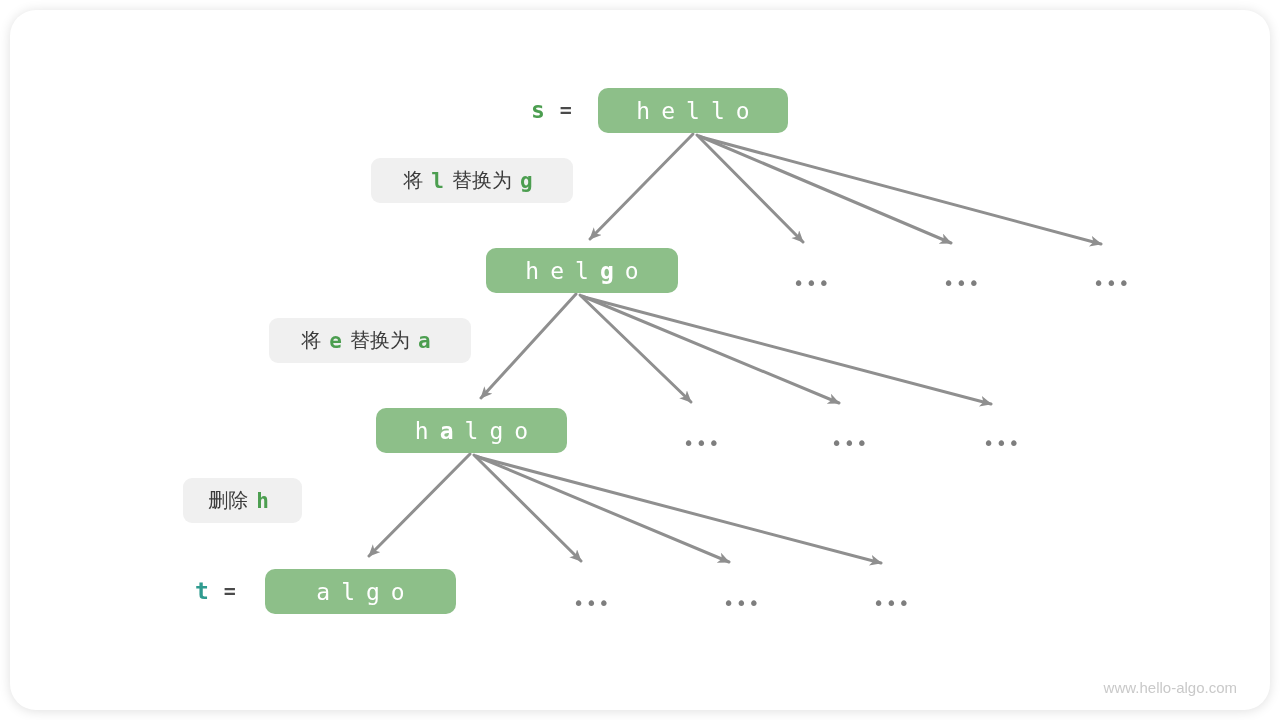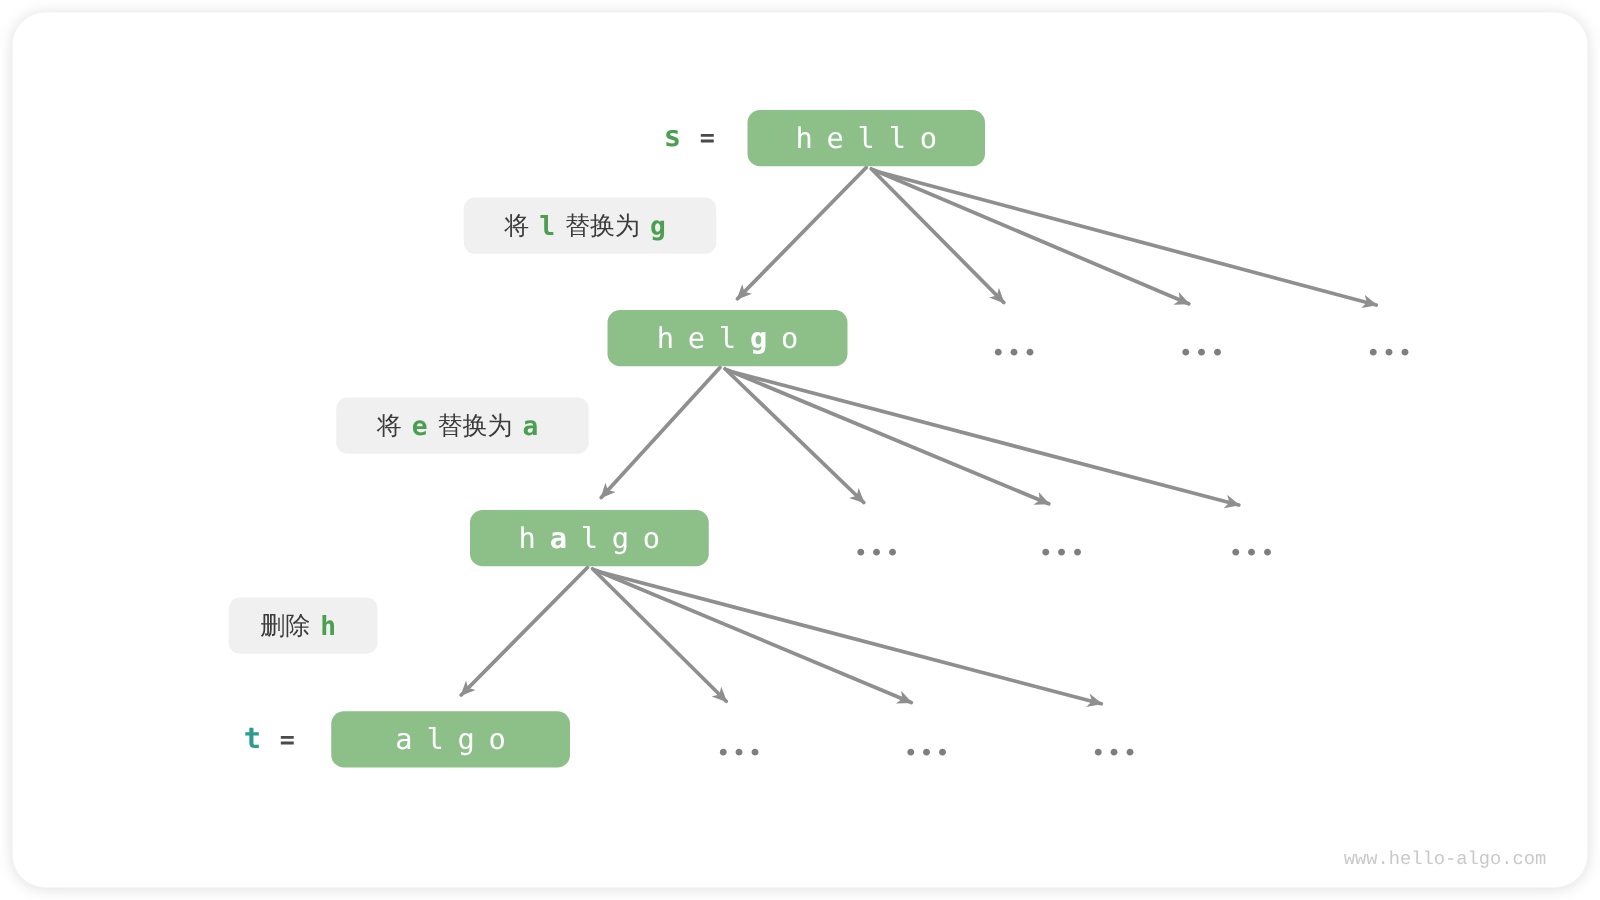--- a/index.html
+++ b/index.html
@@ -44,21 +44,21 @@
   .var-s .var-name{color:var(--code-green,#4C9E50);}
   .var-t .var-name{color:var(--teal,#2F9B8F);}
 
   .dots{
     position:absolute;transform:translate(-50%,-50%);
     color:var(--dots-gray,#7E7E7E);font-size:19px;letter-spacing:1.5px;
     font-family:"DejaVu Sans",sans-serif;line-height:1;
   }
   .watermark{
     position:absolute;right:43px;bottom:24px;
-    font-family:Liberation Mono, monospace;font-size:15px;
+    font-family:Liberation Sans, sans-serif;font-size:15px;
     color:var(--watermark-gray,#C9C9C9);
   }
 </style>
 </head>
 <body>
 
 <div class="stage" style="--node-green: #8DBF89; --code-green: #4C9E50; --teal: #2F9B8F; --text-dark: #3B3B3B; --equals-gray: #4A4A4A; --label-bg: #F0F0F0; --arrow: #8F8F8F; --dots-gray: #7E7E7E; --watermark-gray: #C9C9C9;">
   <div class="card"></div>
 
   <div class="layer">

